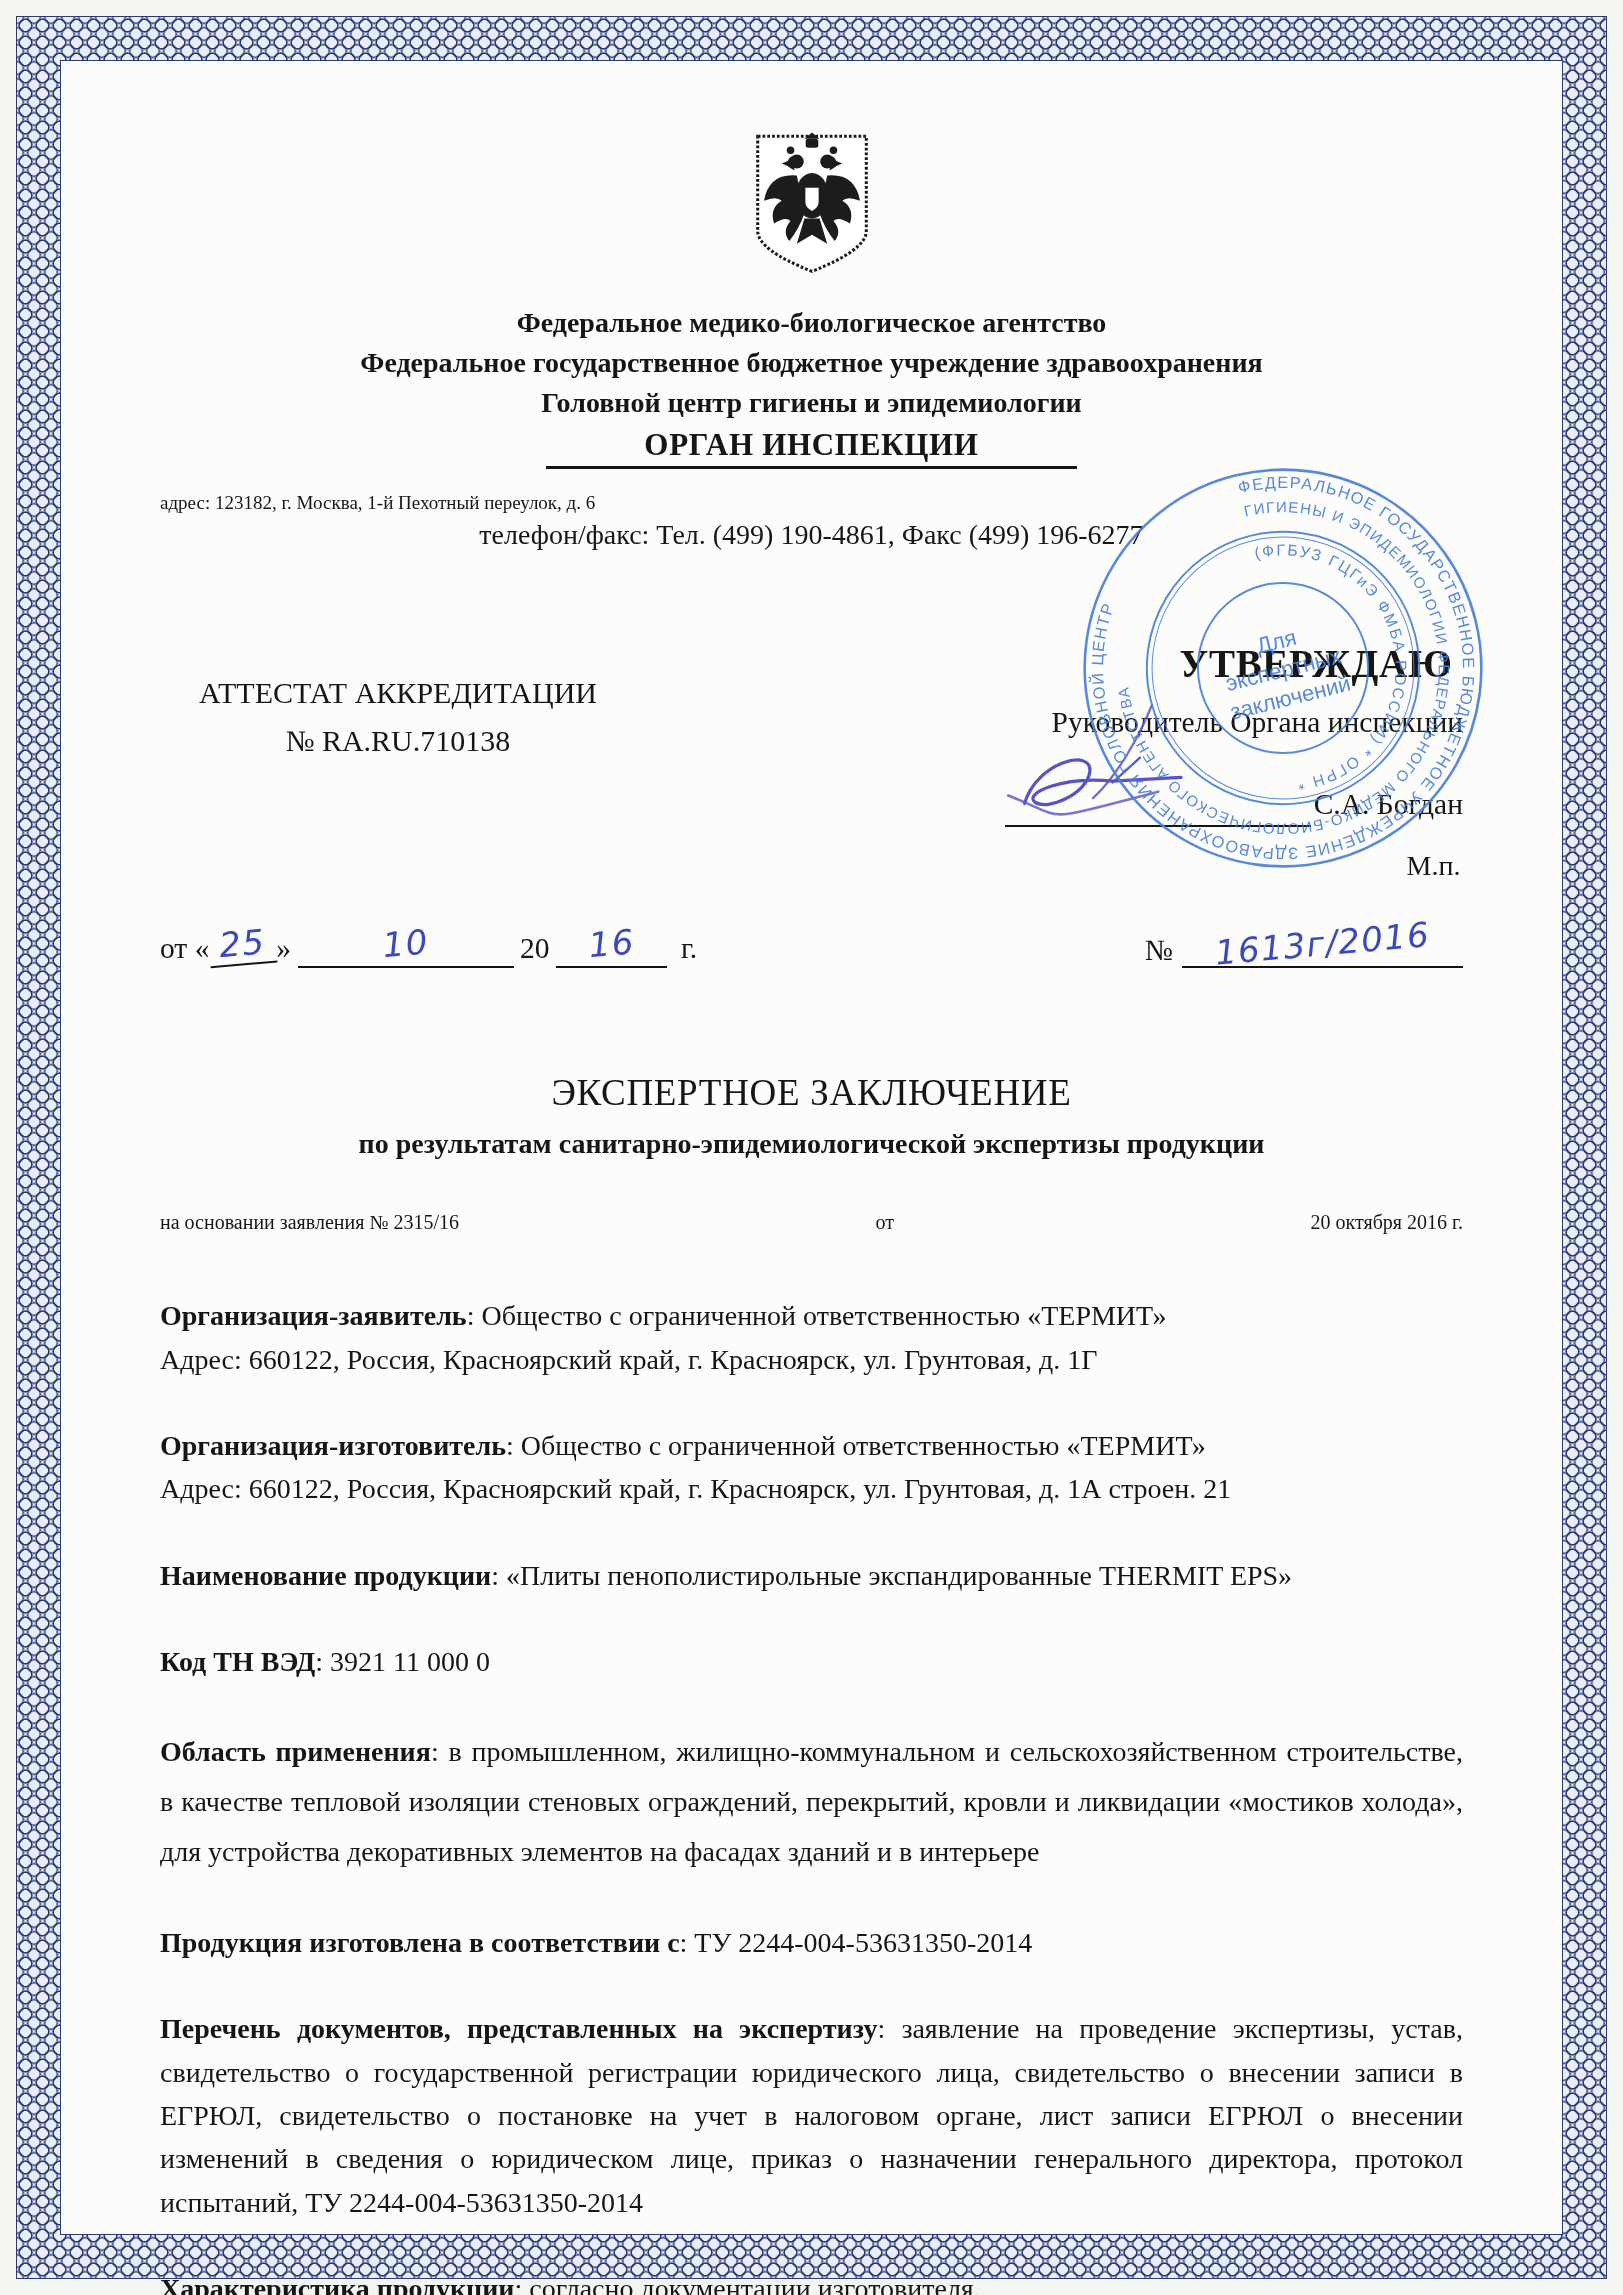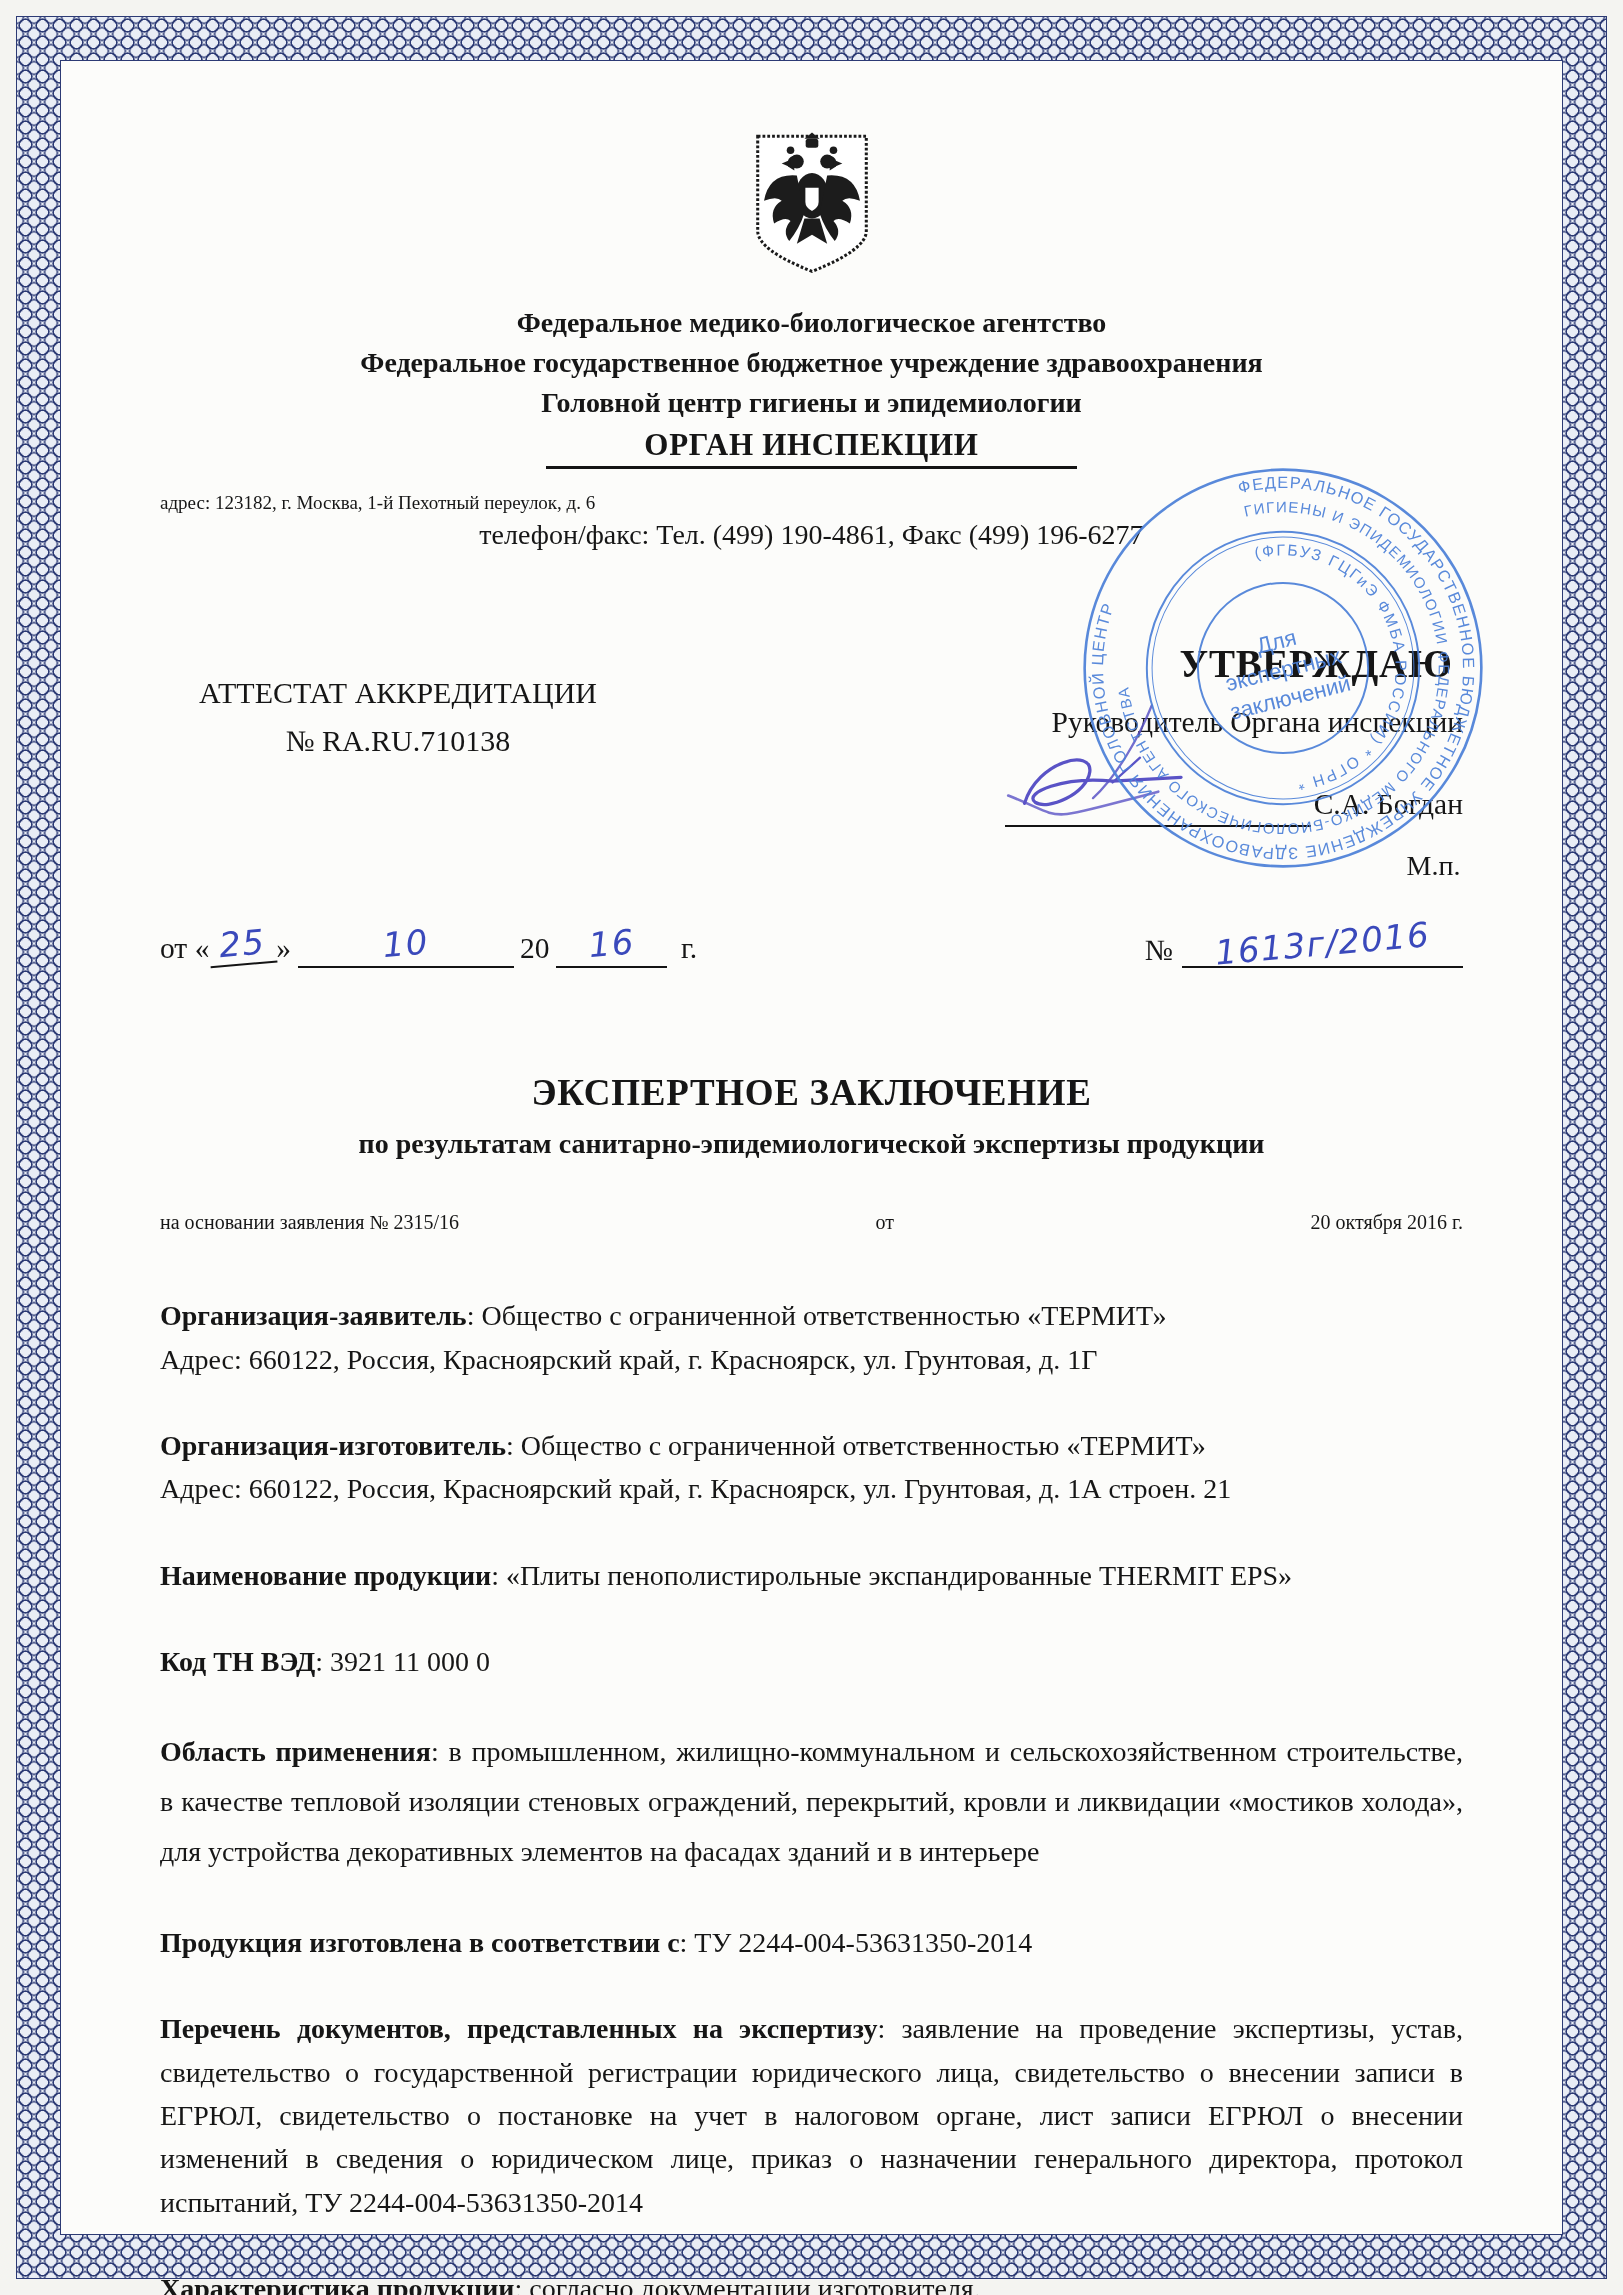--- a/index.html
+++ b/index.html
@@ -50,21 +50,21 @@
   .w170{min-width:111px;margin:0 6.5px;}
   .w430{min-width:281px;margin-left:9.2px;}
   .hw{
     font-family:"DejaVu Sans",sans-serif;font-style:italic;color:#3a49bb;
     font-size:34px;display:inline-block;transform:rotate(-5deg) translateY(-2.6px);
     letter-spacing:1.3px;
   }
   .hw-ul{border-bottom:2.6px solid #141414;padding:0 10.5px;}
   .num-right{white-space:nowrap;}
 
-  .doc-title{margin-top:103px;text-align:center;font-size:37px;font-weight:bold;letter-spacing:0.7px;}
+  .doc-title{margin-top:103px;text-align:center;font-size:37px;font-weight:normal;letter-spacing:0.7px;}
   .doc-sub{margin-top:14.4px;text-align:center;font-size:28px;font-weight:bold;}
 
   .basis-row{display:flex;justify-content:space-between;margin-top:51px;font-size:20px;}
 
   .para{font-size:28px;line-height:1.55;text-align:justify;}
   .para b{font-weight:bold;}
   .sec{margin-top:43px;}
   .sec-first{margin-top:60px;}
   .loose{line-height:1.8;}
   .addr-line{text-align:left;}

